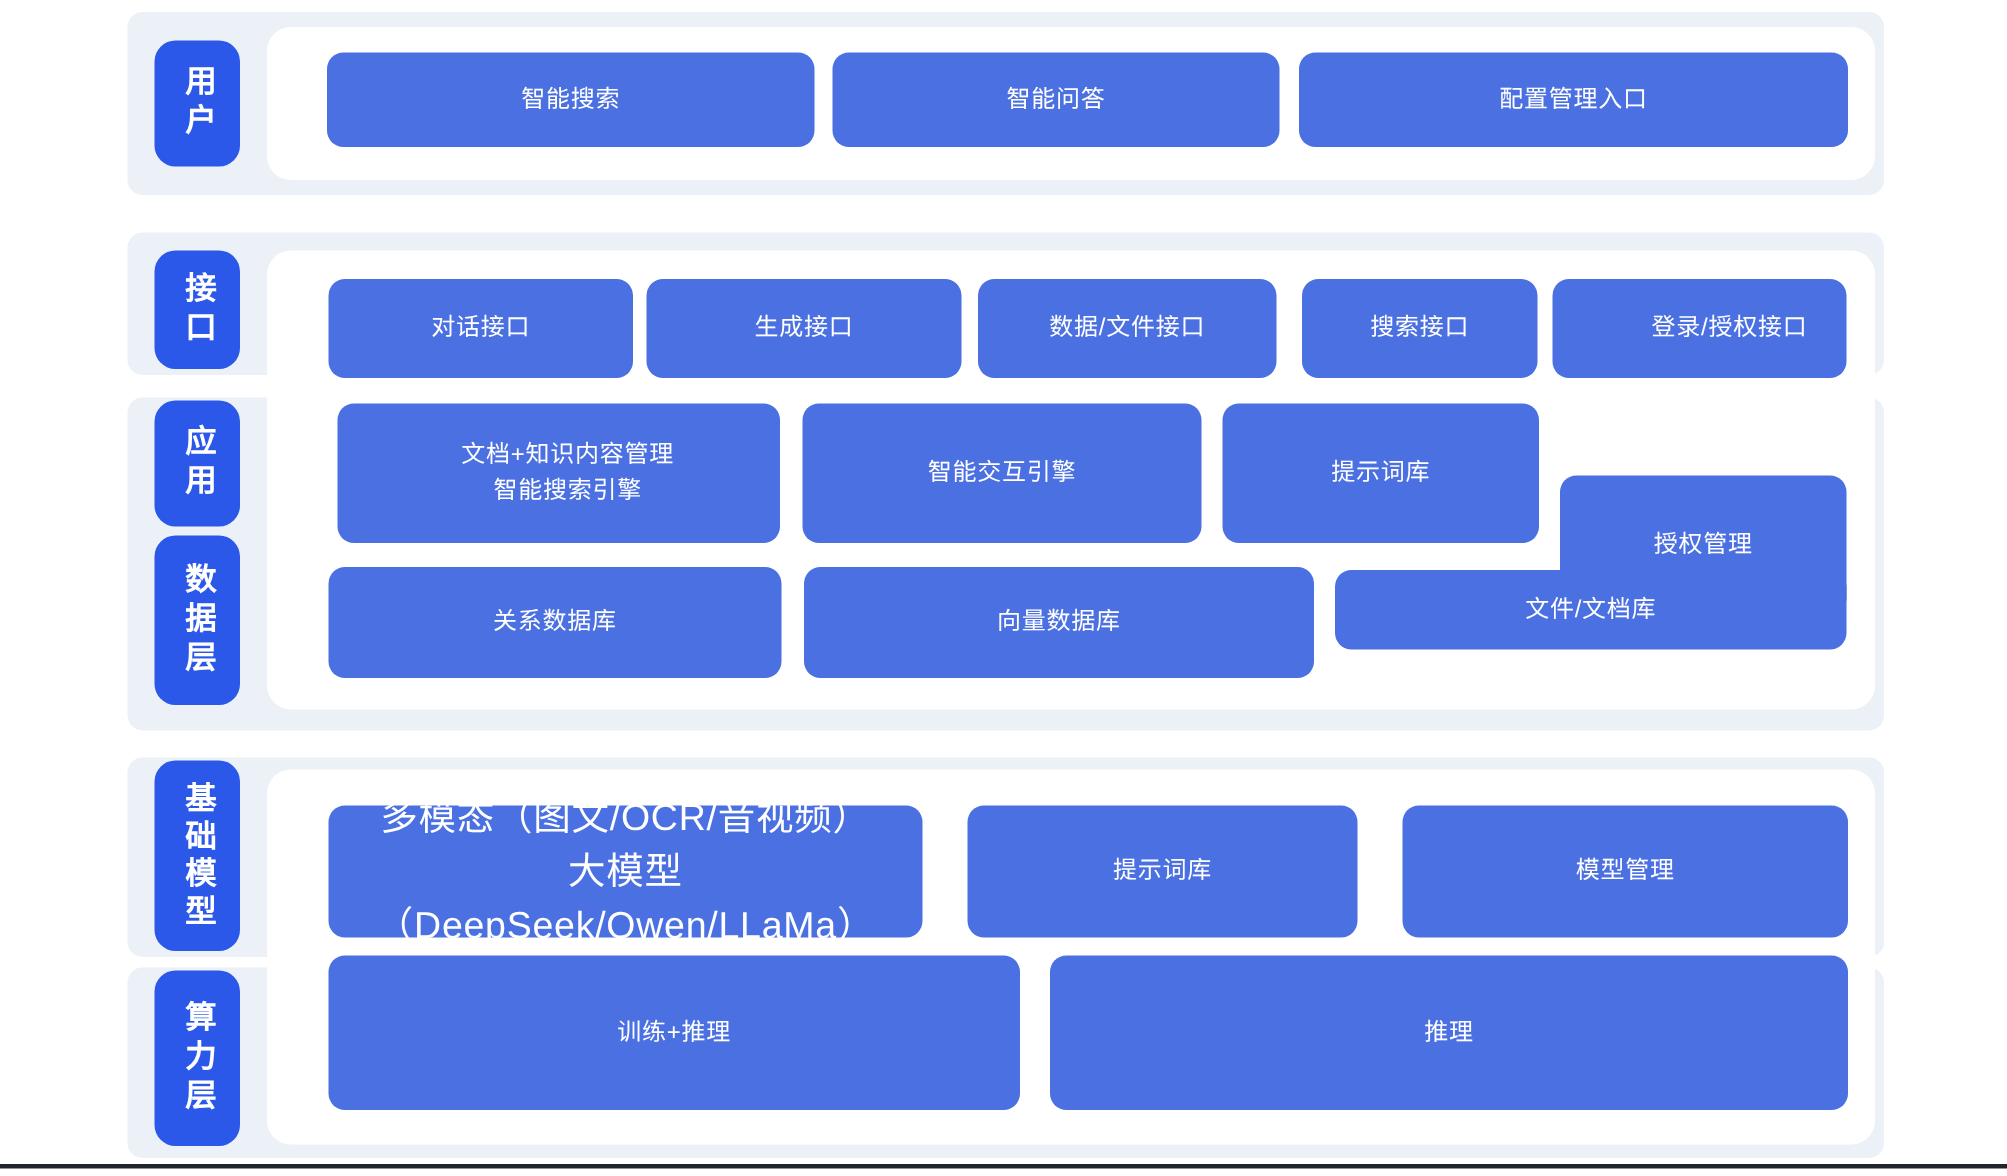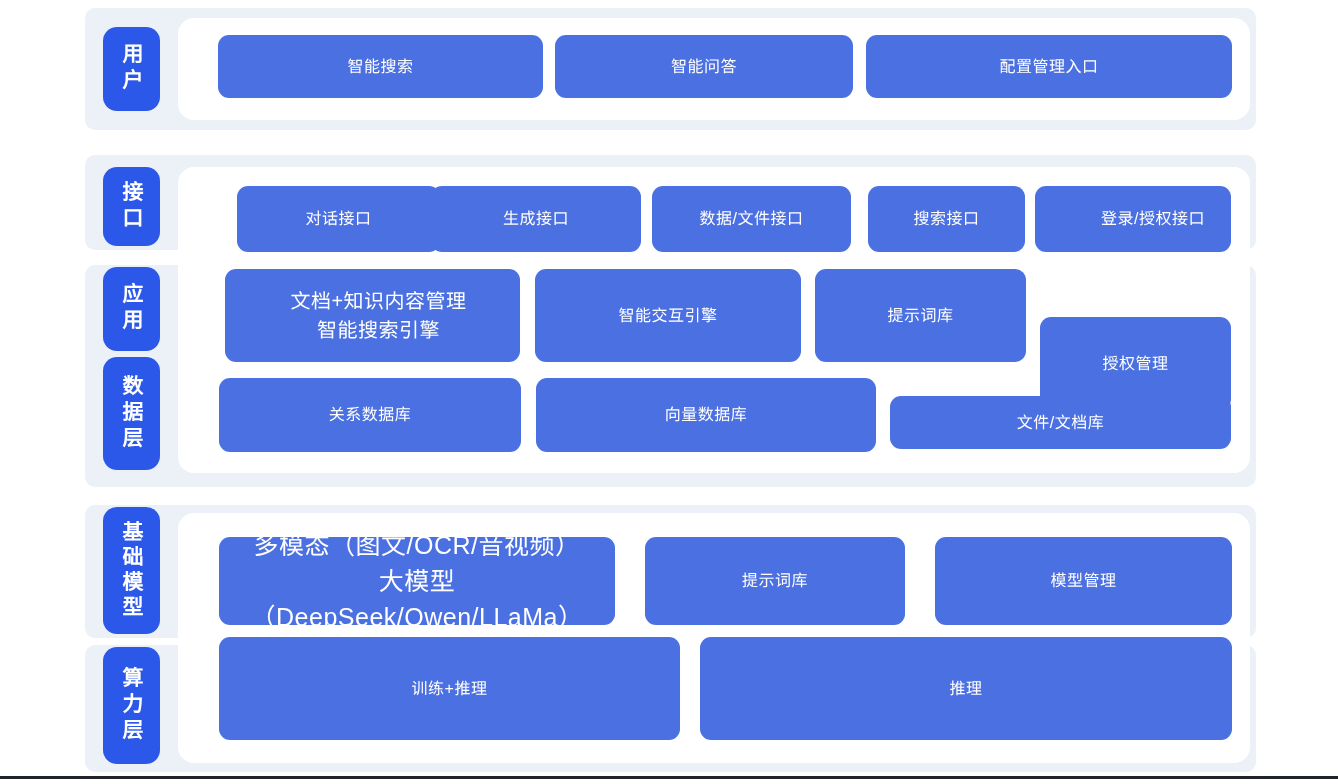--- a/index.html
+++ b/index.html
@@ -47,21 +47,21 @@
     background:var(--c-btn);
     border-radius:11px;
     color:var(--c-text);
     display:flex;align-items:center;justify-content:center;
     text-align:center;
     font-size:16px;font-weight:500;
     letter-spacing:0.5px;
     white-space:pre-line;
     line-height:1.45;
   }
-  .btn.small{font-size:20px;padding-left:12px;}
+  .btn.small{font-size:16px;padding-left:12px;}
   .bottom-bar{
     position:absolute;
     left:0;top:776px;width:1338px;height:3px;
     background:var(--c-bottombar);
   }
 </style>
 </head>
 <body>
 
 <div class="canvas">
@@ -80,35 +80,35 @@
   <div class="rail" style="left:103px;top:167px;width:57px;height:79px;">接口</div>
   <div class="rail" style="left:103px;top:267px;width:57px;height:84px;">应用</div>
   <div class="rail" style="left:103px;top:357px;width:57px;height:113px;">数据层</div>
   <div class="rail" style="left:103px;top:507px;width:57px;height:127px;letter-spacing:4px;">基础模型</div>
   <div class="rail" style="left:103px;top:647px;width:57px;height:117px;">算力层</div>
 
   <div class="btn" style="left:218px;top:35px;width:325px;height:63px;">智能搜索</div>
   <div class="btn" style="left:555px;top:35px;width:298px;height:63px;">智能问答</div>
   <div class="btn" style="left:866px;top:35px;width:366px;height:63px;">配置管理入口</div>
 
-  <div class="btn" style="left:219px;top:186px;width:203px;height:66px;margin-left:18px;">对话接口</div>
+  <div class="btn" style="left:219px;top:186px;width:203px;height:66px;">对话接口</div>
   <div class="btn" style="left:431px;top:186px;width:210px;height:66px;">生成接口</div>
   <div class="btn" style="left:652px;top:186px;width:199px;height:66px;">数据/文件接口</div>
   <div class="btn" style="left:868px;top:186px;width:157px;height:66px;">搜索接口</div>
   <div class="btn" style="left:1035px;top:186px;width:196px;height:66px;padding-left:40px;">登录/授权接口</div>
 
   <div class="btn small" style="left:225px;top:269px;width:295px;height:93px;">文档+知识内容管理
 智能搜索引擎</div>
   <div class="btn" style="left:535px;top:269px;width:266px;height:93px;">智能交互引擎</div>
   <div class="btn" style="left:815px;top:269px;width:211px;height:93px;">提示词库</div>
   <div class="btn" style="left:1040px;top:269px;width:191px;height:93px;margin-top:48px;">授权管理</div>
 
   <div class="btn" style="left:219px;top:378px;width:302px;height:74px;">关系数据库</div>
   <div class="btn" style="left:536px;top:378px;width:340px;height:74px;">向量数据库</div>
-  <div class="btn" style="left:890px;top:396px;width:341px;height:53px;">文件/文档库</div>
+  <div class="btn" style="left:890px;top:380px;width:341px;height:53px;">文件/文档库</div>
 
   <div class="btn" style="left:219px;top:537px;width:396px;height:88px;font-size:25px;">多模态（图文/OCR/音视频）
 大模型（DeepSeek/Qwen/LLaMa）</div>
   <div class="btn" style="left:645px;top:537px;width:260px;height:88px;">提示词库</div>
   <div class="btn" style="left:935px;top:537px;width:297px;height:88px;">模型管理</div>
 
   <div class="btn" style="left:219px;top:637px;width:461px;height:103px;">训练+推理</div>
   <div class="btn" style="left:700px;top:637px;width:532px;height:103px;">推理</div>
 
   <div class="bottom-bar"></div>

